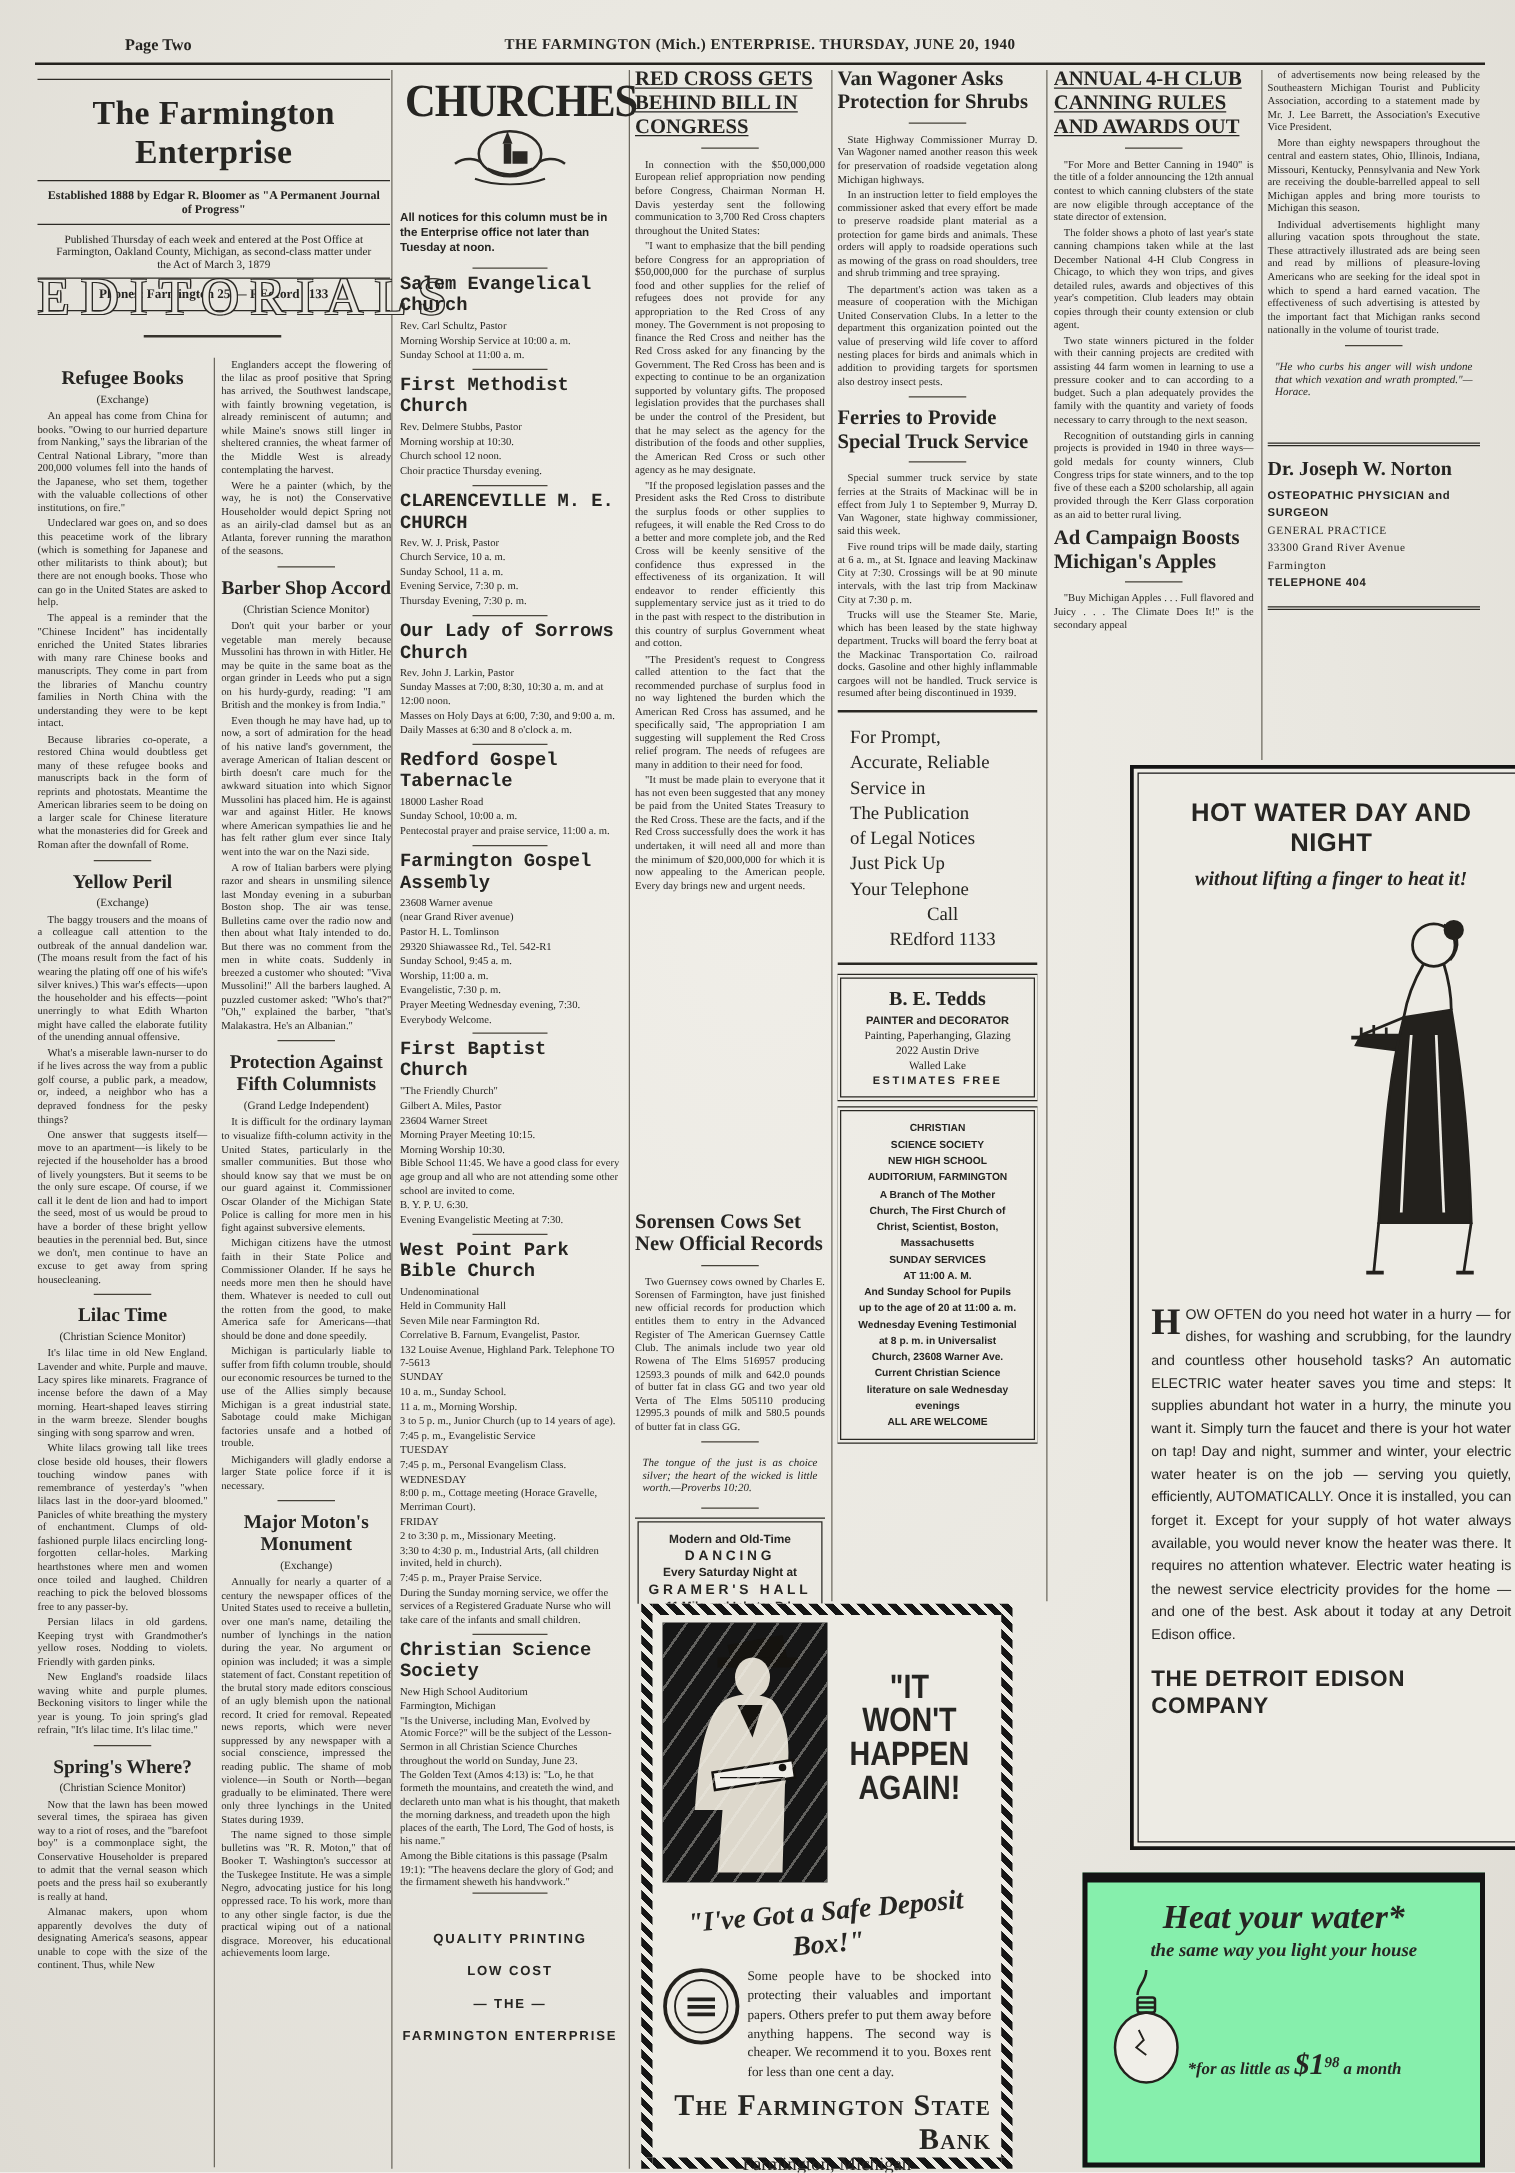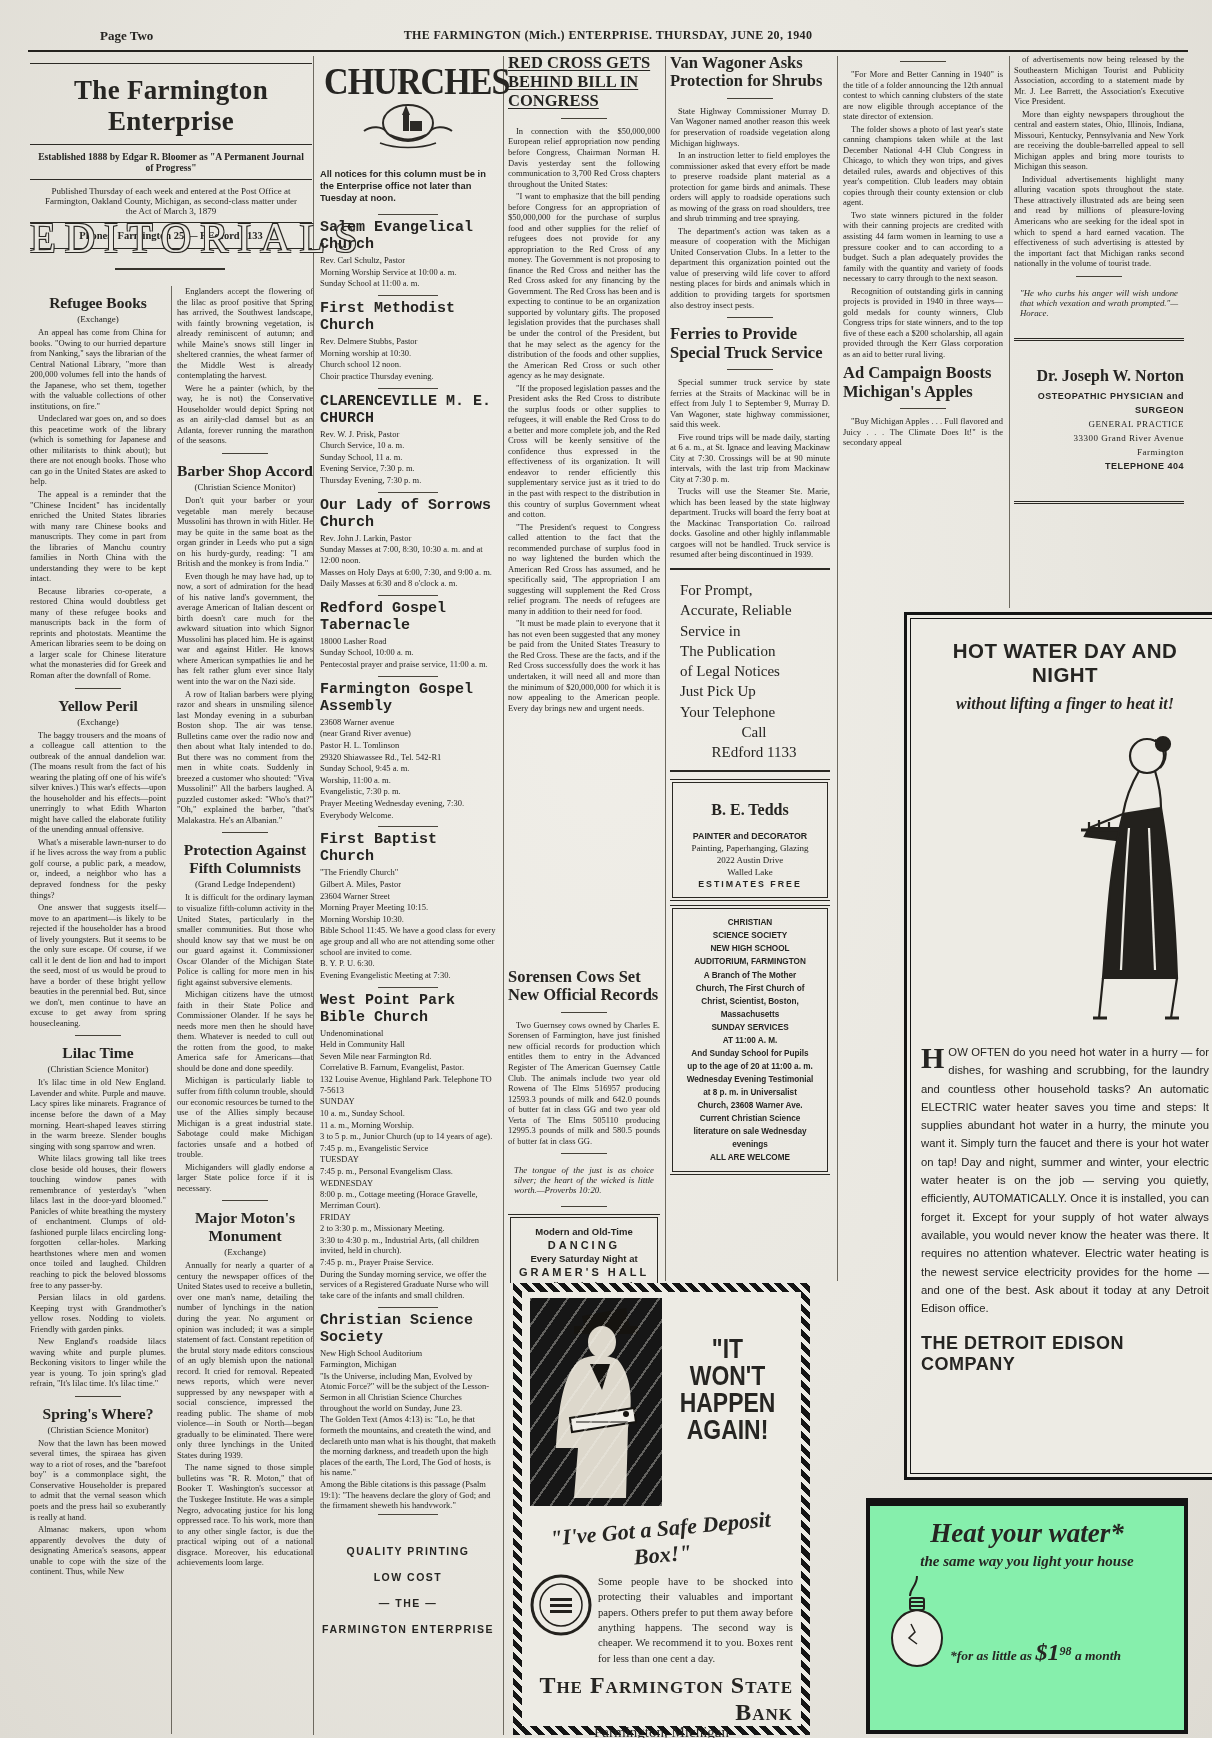--- a/index.html
+++ b/index.html
@@ -49,25 +49,25 @@
   .col7{left:1014px;top:54px;width:170px;height:558px;}
   .h-uc{font-size:16.5px;font-weight:bold;line-height:1.15;text-decoration:underline;text-underline-offset:2px;margin-bottom:2px;}
   .h-n{font-size:16.5px;font-weight:bold;line-height:1.12;margin-bottom:2px;}
   .quote{font-size:8.8px;font-style:italic;text-align:justify;padding:4px 6px;}
   .boxad{border:1px solid #2a2823;outline:1px solid #2a2823;outline-offset:2px;margin:10px 2px;padding:6px 4px;text-align:center;}
   .boxad p{margin:2px 0;text-indent:0;text-align:center;}
   .dance p{font-family:"Liberation Sans","DejaVu Sans",sans-serif;font-weight:bold;font-size:9.5px;}
   .dance p:nth-child(2),.dance p:nth-child(4){letter-spacing:3px;font-size:11px;}
   .legal{font-size:15px;line-height:1.35;padding:10px 2px 8px 10px;border-top:2px solid #2a2823;border-bottom:2px solid #2a2823;margin:8px 0;}
   .legal .c{text-align:center;}
-  .tedds .nm{font-size:16px;font-weight:bold;margin:12px 0;}
+  .tedds .nm{font-size:16px;font-weight:bold;margin:2px 0;}
   .tedds p{font-family:"Liberation Sans","DejaVu Sans",sans-serif;font-size:8.8px;font-weight:bold;}
   .tedds .sv{font-weight:normal;font-family:"Liberation Serif",serif;font-size:9px;}
   .csad p{font-family:"Liberation Sans","DejaVu Sans",sans-serif;font-weight:bold;font-size:8.2px;line-height:1.35;}
-  .norton{border-top:3px double #2a2823;border-bottom:3px double #2a2823;text-align:right;padding:26px 0;margin-top:16px;}
+  .norton{border-top:3px double #2a2823;border-bottom:3px double #2a2823;text-align:left;padding:10px 0;margin-top:32px;}
   .norton .nm{font-size:16px;font-weight:bold;margin-bottom:6px;}
   .norton p{margin:4px 0;font-size:9px;letter-spacing:.5px;}
   .norton .sans{font-family:"Liberation Sans","DejaVu Sans",sans-serif;font-weight:bold;}
   
   .edison{left:904px;top:612px;width:322px;height:868px;border:3px solid #141414;background:#edebe4;box-sizing:border-box;padding:16px 14px;}
   .edison::before{content:"";position:absolute;inset:3px;border:1px solid #141414;pointer-events:none;}
   .ed-h{font-family:"Liberation Sans","DejaVu Sans",sans-serif;font-weight:800;font-size:20.5px;text-align:center;letter-spacing:.4px;margin-top:8px;}
   .ed-s{font-style:italic;font-weight:bold;font-size:16px;text-align:center;margin:8px 0 0;}
   .ed-ill{height:330px;position:relative;}
   .ed-b{font-family:"Liberation Sans","DejaVu Sans",sans-serif;font-size:11.3px;line-height:1.62;text-align:justify;}
@@ -414,20 +414,21 @@
         <p>Church, 23608 Warner Ave.</p>
         <p>Current Christian Science</p>
         <p>literature on sale Wednesday</p>
         <p>evenings</p>
         <p>ALL ARE WELCOME</p>
       </div>
   </div>
 </section>
 
 <section class="abs ncol col6">
+  <div class="h-uc">ANNUAL 4-H CLUB CANNING RULES AND AWARDS OUT</div>
   <div class="sep"></div>
   <div class="bt">
       <p>"For More and Better Canning in 1940" is the title of a folder announcing the 12th annual contest to which canning clubsters of the state are now eligible through acceptance of the state director of extension.</p>
       <p>The folder shows a photo of last year's state canning champions taken while at the last December National 4-H Club Congress in Chicago, to which they won trips, and gives detailed rules, awards and objectives of this year's competition. Club leaders may obtain copies through their county extension or club agent.</p>
       <p>Two state winners pictured in the folder with their canning projects are credited with assisting 44 farm women in learning to use a pressure cooker and to can according to a budget. Such a plan adequately provides the family with the quantity and variety of foods necessary to carry through to the next season.</p>
       <p>Recognition of outstanding girls in canning projects is provided in 1940 in three ways—gold medals for county winners, Club Congress trips for state winners, and to the top five of these each a $200 scholarship, all again provided through the Kerr Glass corporation as an aid to better rural living.</p>
     </div>
   <div class="h-n" style="margin-top:5px;">Ad Campaign Boosts Michigan's Apples</div>
   <div class="sep"></div>
   <div class="bt">

